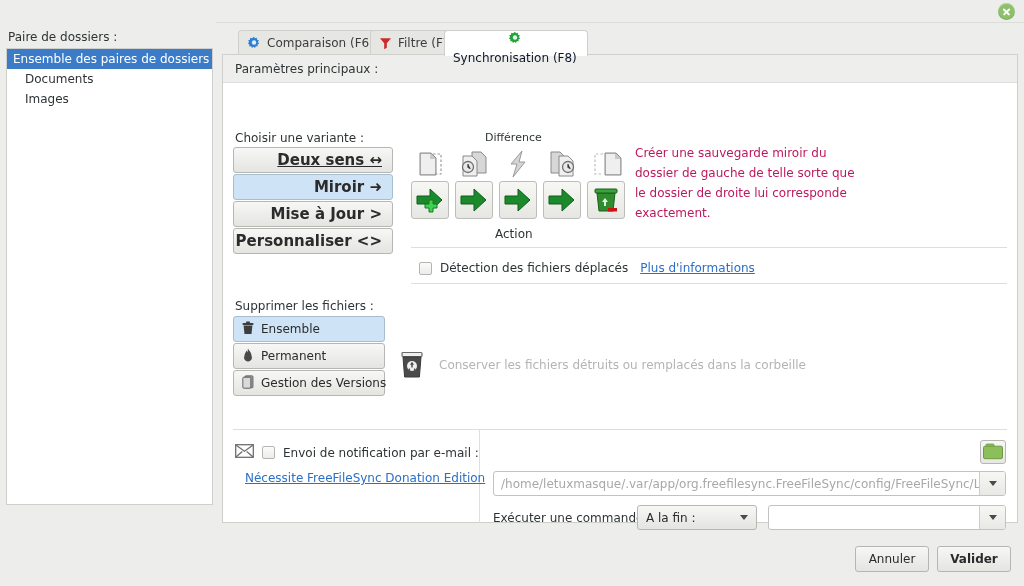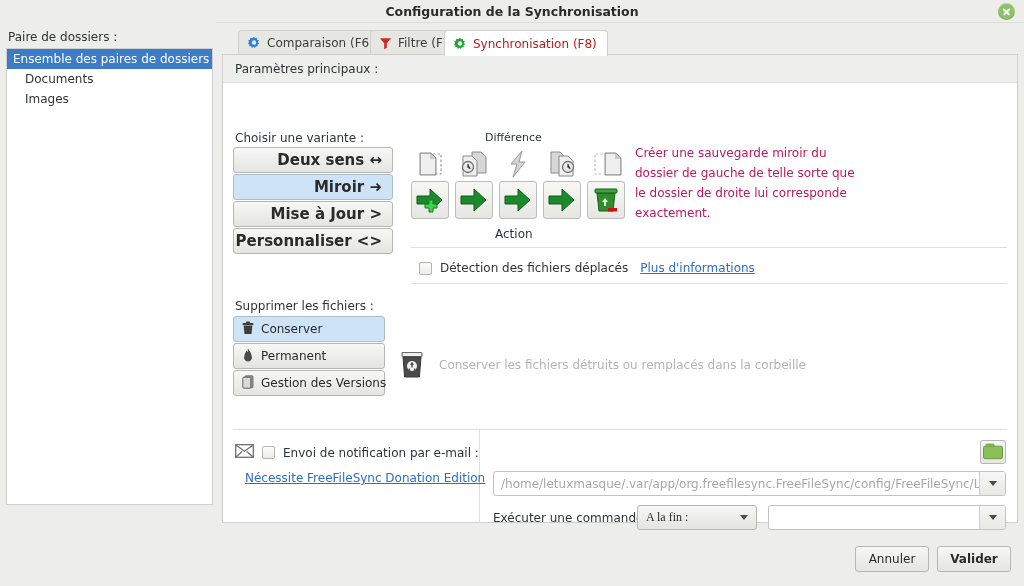--- a/index.html
+++ b/index.html
@@ -116,23 +116,24 @@
     display: flex;
     align-items: center;
     gap: 6px;
     font-size: 12px;
     color: #3c3c3c;
     cursor: pointer;
     white-space: nowrap;
   }
   .tab.active {
     background: #ffffff;
-    color: #b91c1c;
+    color: #0f172a;
     z-index: 4;
     height: 26px;
+    flex-direction: column;
   }
   #tab-comparaison { left: 16px; }
   #tab-filtre      { left: 148px; }
   #tab-sync        { left: 222px; }
 
   .icon-gear { width: 14px; height: 14px; display: inline-block; }
   .icon-funnel { width: 13px; height: 14px; display: inline-block; }
 
   
   #content-frame {
@@ -180,21 +181,21 @@
     font-size: 15px;
     font-weight: bold;
     color: #2b2b2b;
     cursor: pointer;
     white-space: nowrap;
   }
   .variant-btn.selected {
     background: #cfe3f7;
     border-color: #a9bdd1;
   }
-  #btn-deux-sens      { top: 92px; }
+  #btn-deux-sens      { top: 92px; text-decoration: underline; }
   #btn-miroir         { top: 119px; }
   #btn-mise-a-jour    { top: 146px; }
   #btn-personnaliser  { top: 173px; }
 
   
   #diff-label {
     position: absolute;
     left: 262px; top: 76px;
     font-size: 11px;
     color: #2e3436;
@@ -417,21 +418,20 @@
     left: 414px; top: 450px;
     width: 120px; height: 25px;
     box-sizing: border-box;
     border: 1px solid #b6b6b2;
     border-radius: 3px;
     background: linear-gradient(to bottom,#f7f7f5,#e4e4e1);
     display: flex;
     align-items: center;
     cursor: pointer;
     overflow: hidden;
-    font-family: Liberation Serif, serif;
   }
   #cmd-select-text {
     flex: 1;
     padding-left: 8px;
     font-size: 12px;
     color: #2b2b2b;
     white-space: nowrap;
   }
   #cmd-select .combo-arrow { border-left: none; background: transparent; }
   #cmd-input-wrap {
@@ -476,21 +476,20 @@
     justify-content: center;
     cursor: pointer;
   }
   #btn-annuler { left: 855px; width: 74px; }
   #btn-valider { left: 937px; width: 74px; font-weight: bold; }
 </style>
 </head>
 <body>
 
 <div id="titlebar">
-  <div id="title-text">Configuration de la Synchronisation</div>
   <div id="close-btn"></div>
 </div>
 
 <div id="left-panel">
   <div id="folder-pair-label">Paire de dossiers :</div>
   <div id="pair-list">
     <div class="pair-item selected">Ensemble des paires de dossiers</div>
     <div class="pair-item indent">Documents</div>
     <div class="pair-item indent">Images</div>
   </div>
@@ -621,21 +620,21 @@
     <div id="del-label">Supprimer les fichiers :</div>
 
     <div class="del-btn selected" id="btn-corbeille">
       <span>
         <svg width="12" height="14" viewBox="0 0 12 14">
           <rect x="0.5" y="2" width="11" height="2" rx="0.8" fill="#3d3d3d"></rect>
           <path fill="#3d3d3d" d="M1.6 4.6h8.8l-.9 8.4H2.5z"></path>
           <rect x="4" y="0.4" width="4" height="1.6" rx="0.6" fill="#3d3d3d"></rect>
         </svg>
       </span>
-      <span>Conserver</span>
+      <span>Ensemble</span>
     </div>
     <div class="del-btn" id="btn-permanent">
       <span>
         <svg width="12" height="14" viewBox="0 0 12 14">
           <path fill="#4a4a4a" d="M6 0.5C7 3 9.6 4.4 9.6 8.2A3.7 3.7 0 0 1 6 13.4 3.7 3.7 0 0 1 2.4 8.2C2.4 5.6 4 4.6 4.6 2.6c.6 1.2 1.4 1.6 1.4 1.6S5.4 2.4 6 .5z"></path>
         </svg>
       </span>
       <span>Permanent</span>
     </div>
     <div class="del-btn" id="btn-versions">

